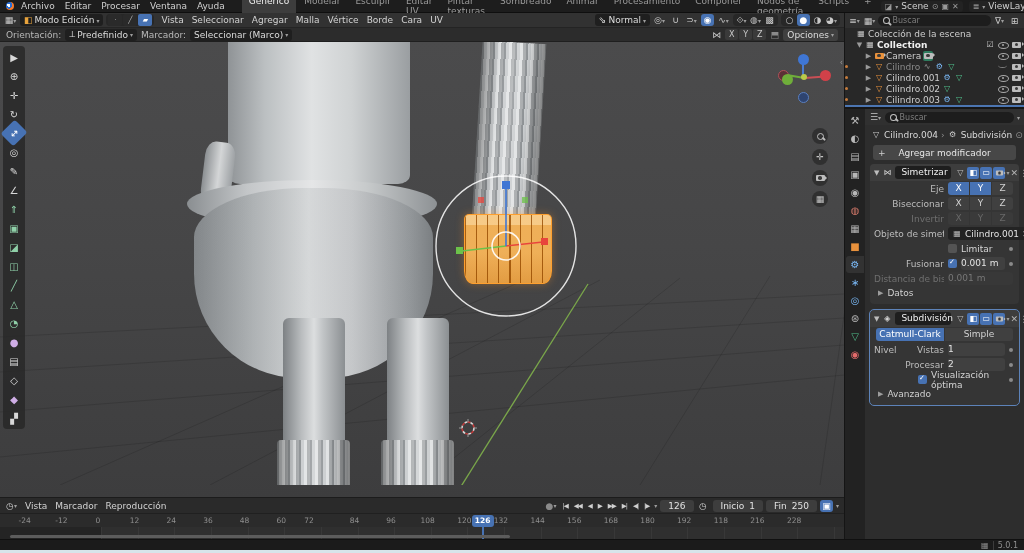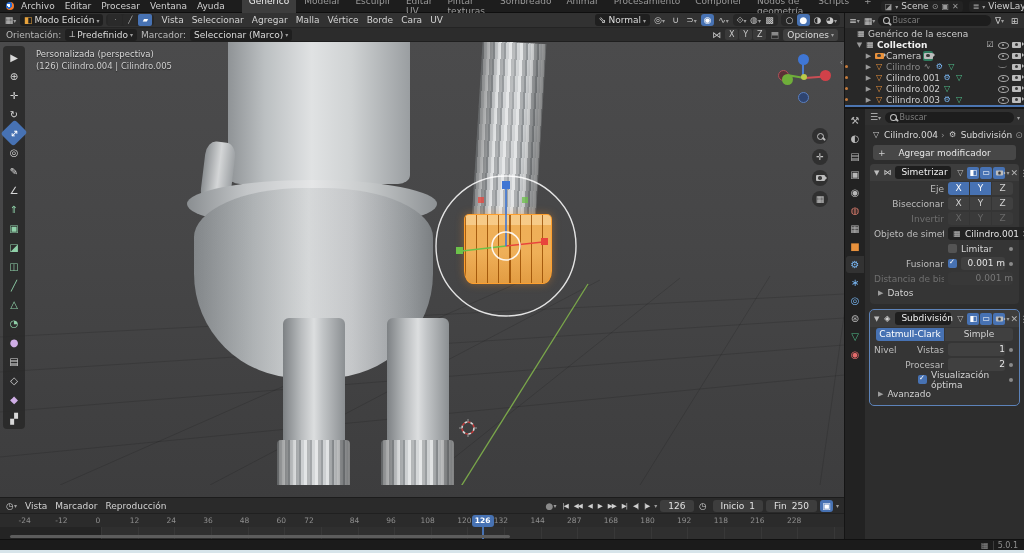--- a/index.html
+++ b/index.html
@@ -177,21 +177,21 @@
     overflow:hidden; }
   .plabel.dim, .dimtxt { color:#6f6f6f; }
   .seg { flex:1; display:flex; gap:1px; }
   .seg span { flex:1; text-align:center; background:#404040; color:#d2d2d2; height:13px;
     line-height:13px; }
   .seg span:first-child { border-radius:3px 0 0 3px; }
   .seg span:last-child { border-radius:0 3px 3px 0; }
   .seg span.on { background:#4772b3; color:#fff; }
   .seg span.dis { background:#3a3a3a; color:#686868; }
   .valfield { flex:1; background:#404040; border-radius:3px; height:13px; line-height:13px;
-    text-align:right; color:#e4e4e4; }
+    text-align:left; color:#e4e4e4; }
   .valfield.dim { background:#383838; color:#777; }
   .objfield { flex:1; display:flex; align-items:center; gap:3px; background:#232323; border-radius:3px;
     height:13px; padding:0 4px; color:#e2e2e2; }
   .objfield .x { margin-left:auto; color:#aaa; }
   .cb { width:9px; height:9px; border-radius:2px; background:#545454; flex:none; position:relative; }
   .cb.checked { background:#4772b3; }
   .cb.checked::after { content:"✓"; position:absolute; left:1px; top:-1px; font-size:7px; color:#fff; }
   .keydot { margin-left:auto; width:4px; height:4px; border-radius:50%; background:#8a8a8a; flex:none; }
   .subhead { display:flex; align-items:center; gap:4px; height:14px; padding:0 8px; color:#cfcfcf; }
 
@@ -369,24 +369,20 @@
           <g>
             <circle cx="468" cy="386" r="6" fill="none" stroke="#d8d8d8" stroke-width="1.6" stroke-dasharray="3 3"></circle>
             <circle cx="468" cy="386" r="6" fill="none" stroke="#c23a3a" stroke-width="1.6" stroke-dasharray="3 3" stroke-dashoffset="3"></circle>
             <line x1="468" y1="377" x2="468" y2="380" stroke="#999" stroke-width="1"></line>
             <line x1="468" y1="392" x2="468" y2="395" stroke="#999" stroke-width="1"></line>
             <line x1="459" y1="386" x2="462" y2="386" stroke="#999" stroke-width="1"></line>
             <line x1="474" y1="386" x2="477" y2="386" stroke="#999" stroke-width="1"></line>
           </g>
         </svg>
 
-        <div class="ov-text">
-          <div>Personalizada (perspectiva)</div>
-          <div class="sub">(126) Cilindro.004 | Cilindro.005</div>
-        </div>
 
         <div class="vtoolbar">
             <div class="vtool" style="color: rgb(216, 216, 216);">▶</div>
             <div class="vtool" style="color: rgb(216, 216, 216);">⊕</div>
             <div class="vtool" style="color: rgb(216, 216, 216);">✛</div>
             <div class="vtool" style="color: rgb(216, 216, 216);">↻</div>
             <div class="vtool active" style="color: rgb(255, 255, 255); transform: rotate(-45deg);">↔</div>
             <div class="vtool" style="color: rgb(216, 216, 216);">◎</div>
             <div class="vtool" style="color: rgb(216, 216, 216);">✎</div>
             <div class="vtool" style="color: rgb(216, 216, 216);">∠</div>
@@ -477,21 +473,21 @@
           <span class="rtick" style="left: 192.908px;">36</span>
           <span class="rtick" style="left: 229.544px;">48</span>
           <span class="rtick" style="left: 266.18px;">60</span>
           <span class="rtick" style="left: 294px;">72</span>
           <span class="rtick" style="left: 339.452px;">84</span>
           <span class="rtick" style="left: 376.088px;">96</span>
           <span class="rtick" style="left: 412.724px;">108</span>
           <span class="rtick" style="left: 449.36px;">120</span>
           <span class="rtick" style="left: 485.996px;">132</span>
           <span class="rtick" style="left: 522.632px;">144</span>
-          <span class="rtick" style="left: 559.268px;">287</span>
+          <span class="rtick" style="left: 559.268px;">156</span>
           <span class="rtick" style="left: 595.904px;">168</span>
           <span class="rtick" style="left: 632.54px;">180</span>
           <span class="rtick" style="left: 669.176px;">192</span>
           <span class="rtick" style="left: 705.812px;">118</span>
           <span class="rtick" style="left: 742.448px;">216</span>
           <span class="rtick" style="left: 779.084px;">228</span>
           <span class="playpill" style="left: 471.678px;">126</span>
         </div>
       <div class="tl-band">
           <span class="band-range" style="left: 101.053px; width: 742.947px;"></span>
@@ -531,21 +527,21 @@
             <span class="mag"></span>
             <input placeholder="Buscar" style="">
           </span>
           <span class="iconb">∇<span class="caret">▾</span></span>
           <span class="iconb">⊞</span>
         </div>
         <div class="ol-rows">
             <div class="ol-row" style="padding-left: 2px;">
               <span class="exp"></span>
               <span class="oi" style="color: rgb(201, 201, 201);">▦</span>
-              <span class="lbl">Genérico de la escena</span>
+              <span class="lbl">Colección de la escena</span>
               <span class="right-ic"></span>
             </div>
             <div class="ol-row" style="padding-left: 11px;">
               <span class="exp">▼</span>
               <span class="oi" style="color: rgb(201, 201, 201);">▦</span>
               <span class="lbl" style="color: rgb(240, 240, 240); font-weight: bold;">Collection</span>
               <span class="right-ic">
                 <span class="oi" style="color: rgb(201, 201, 201);">☑</span>
                 <span class="eye-o"></span>
                 <span class="camsh"></span>

